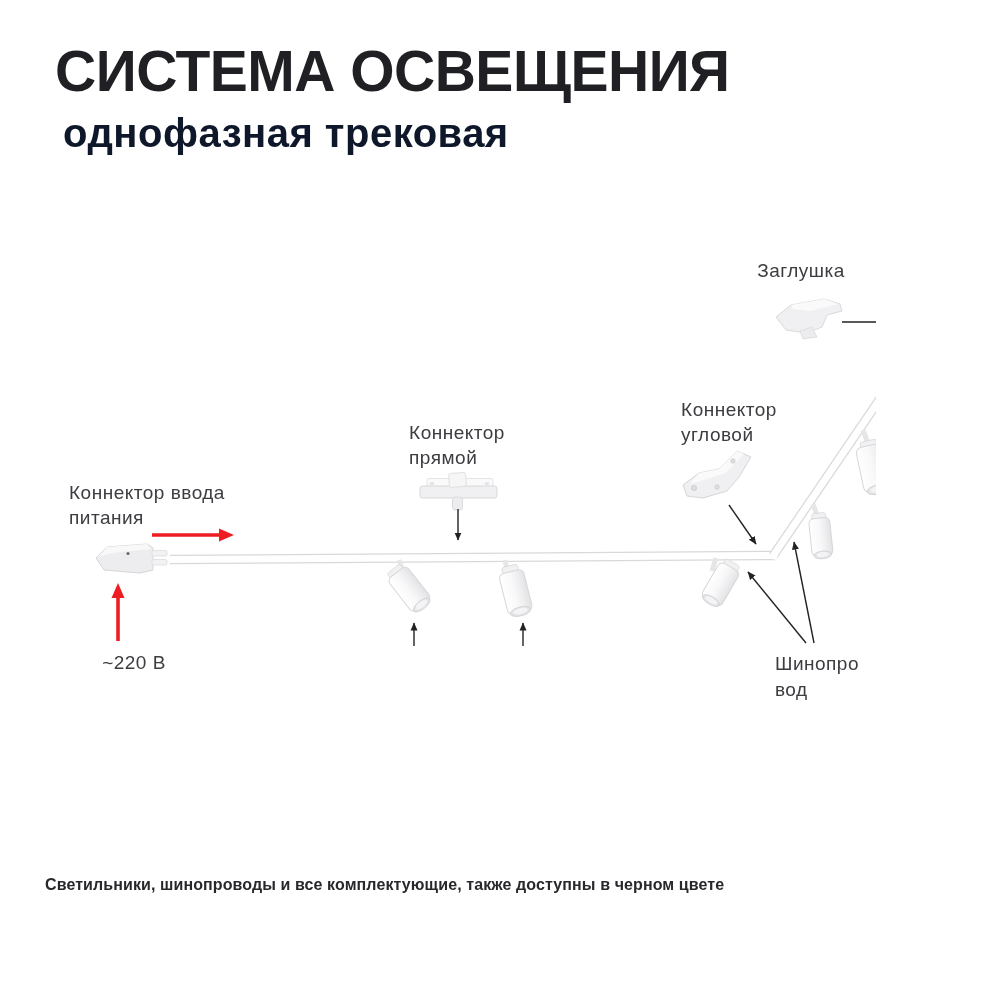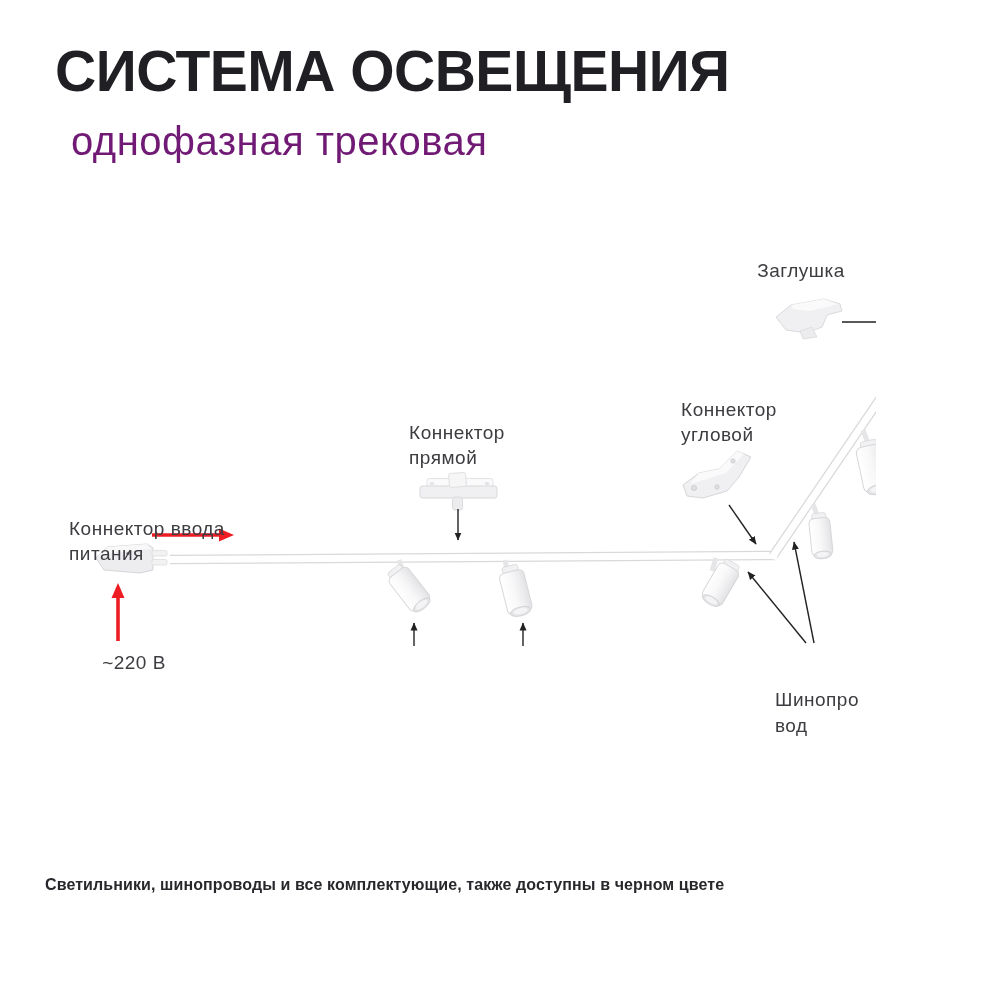--- a/index.html
+++ b/index.html
@@ -6,31 +6,31 @@
   .canvas{
     position:relative;width:876px;height:1000px;background:#ffffff;overflow:hidden;
     font-family:"Liberation Sans",sans-serif;
   }
   .page-title{
     position:absolute;left:55px;top:40px;margin:0;
     font-size:57px;line-height:62px;font-weight:700;letter-spacing:-0.5px;
     color:#1f1f24;white-space:nowrap;
   }
   .page-subtitle{
-    position:absolute;left:55px;top:102px;margin:16px;
-    font-size:40px;line-height:46px;font-weight:400;letter-spacing:0.5px;
-    color:#701a75;white-space:nowrap;
+    position:absolute;left:55px;top:102px;margin:8px;
+    font-size:40px;line-height:46px;font-weight:700;letter-spacing:0.5px;
+    color:#0f172a;white-space:nowrap;
   }
   .lbl{
     position:absolute;transform:translateX(-50%);
     font-size:19px;line-height:25px;font-weight:400;letter-spacing:0.5px;
     color:#3c3c41;white-space:nowrap;
   }
   .lbl.tight{line-height:24px;}
-  .lbl.track-lh{line-height:26px;margin-top:36px;}
+  .lbl.track-lh{line-height:26px;}
   .footer-note{
     position:absolute;left:45px;top:872px;
     font-size:16px;line-height:26px;font-weight:700;letter-spacing:0.1px;
     color:#28282c;white-space:nowrap;
   }
   svg.diagram{position:absolute;left:0;top:0;}
 </style>
 </head>
 <body>
 
@@ -166,21 +166,21 @@
   <div class="lbl" style="left:457px;top:420px">
     <span>Коннектор</span><br>
     <span>прямой</span>
   </div>
 
   <div class="lbl" style="left:729px;top:397px">
     <span>Коннектор</span><br>
     <span>угловой</span>
   </div>
 
-  <div class="lbl" style="left:147px;top:516px">
+  <div class="lbl" style="left:147px;top:480px">
     <span>Коннектор ввода</span><br>
     <span>питания</span>
   </div>
 
   <div class="lbl tight" style="left:134px;top:651px">
     <span>~220 В</span>
   </div>
 
 
   <div class="lbl track-lh" style="left:817px;top:651px">

